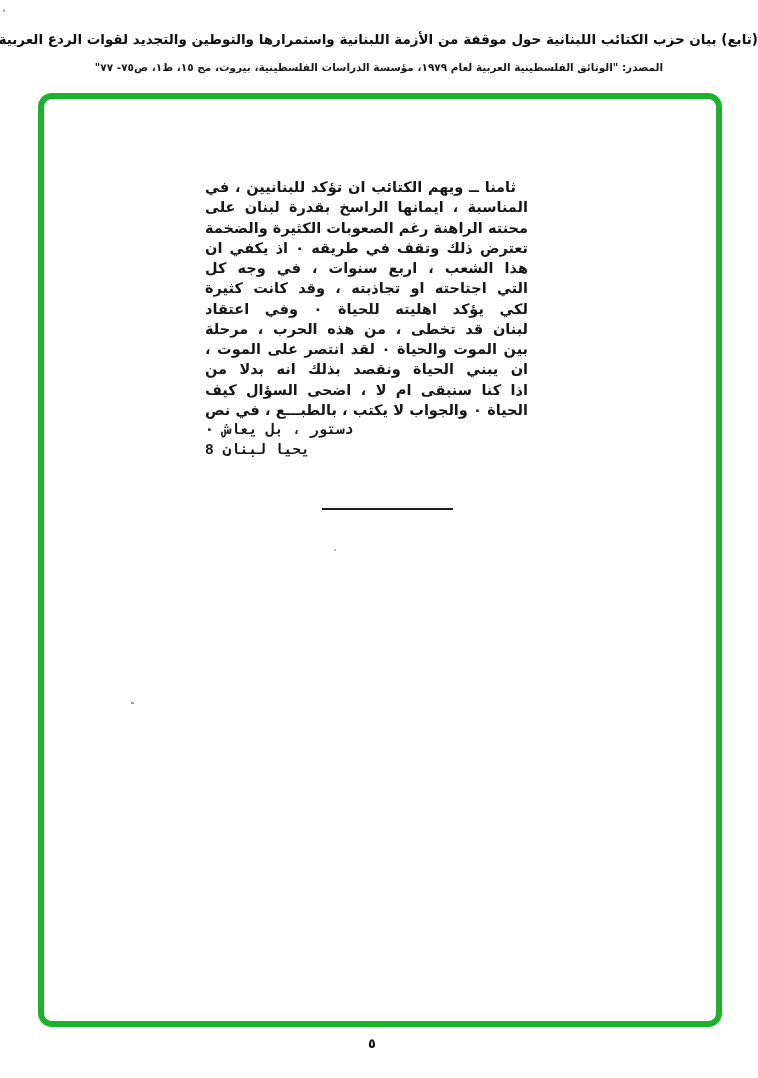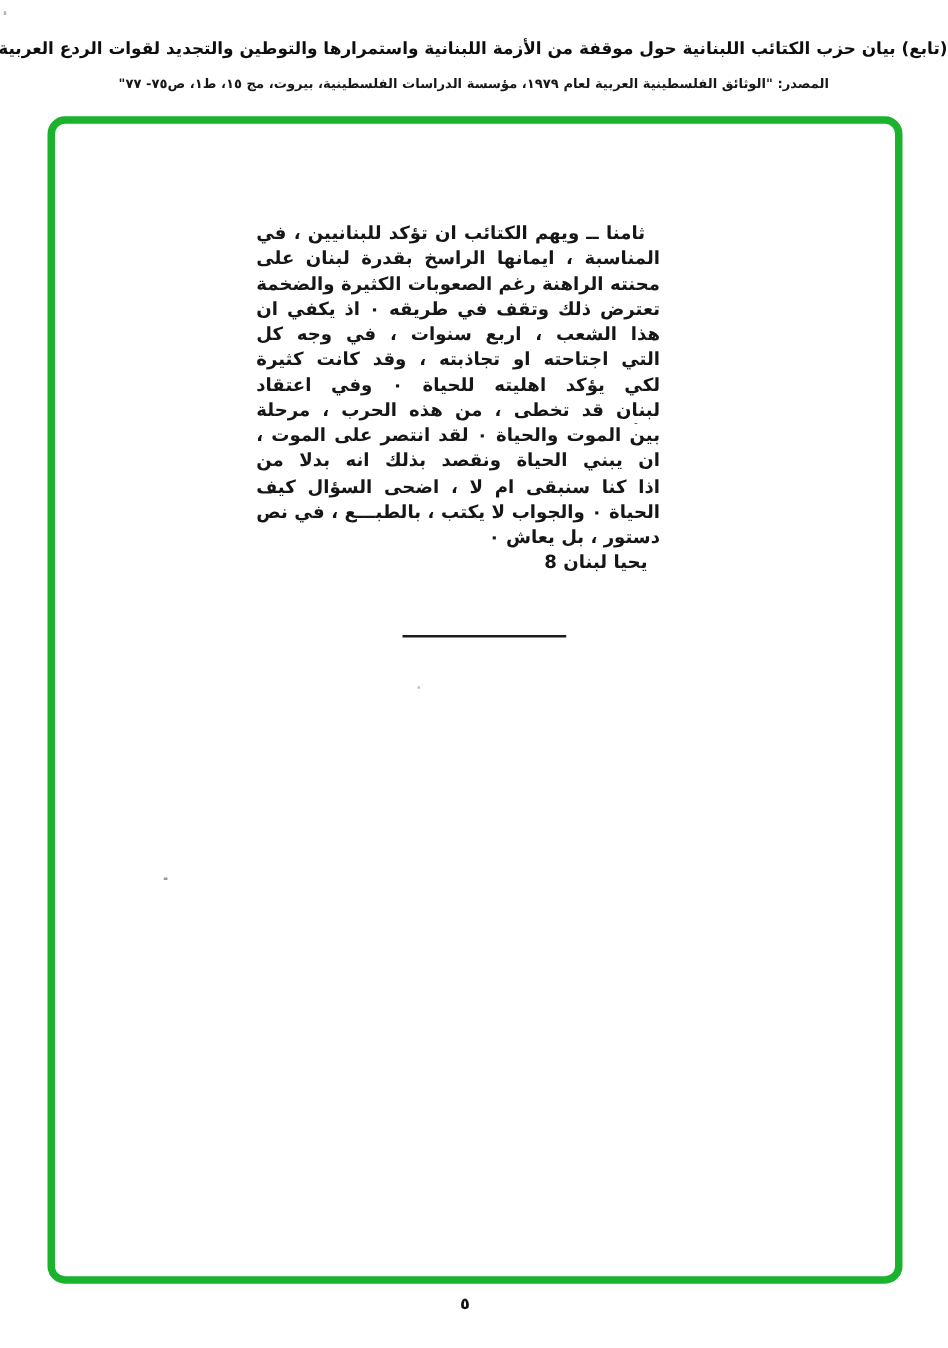--- a/index.html
+++ b/index.html
@@ -67,21 +67,22 @@
   }
   .tline {
     height: 20.25px;
     overflow: hidden;
   }
   .jline {
     text-align: justify;
     text-align-last: justify;
   }
   .rline {
-    text-align: right;
+    text-align: left;
+    font-family: Liberation Mono, monospace;
   }
   .indent-first {
     padding-right: 12px;
     box-sizing: border-box;
   }
   .indent-last {
     padding-right: 10px;
     box-sizing: border-box;
   }
   .divider {

